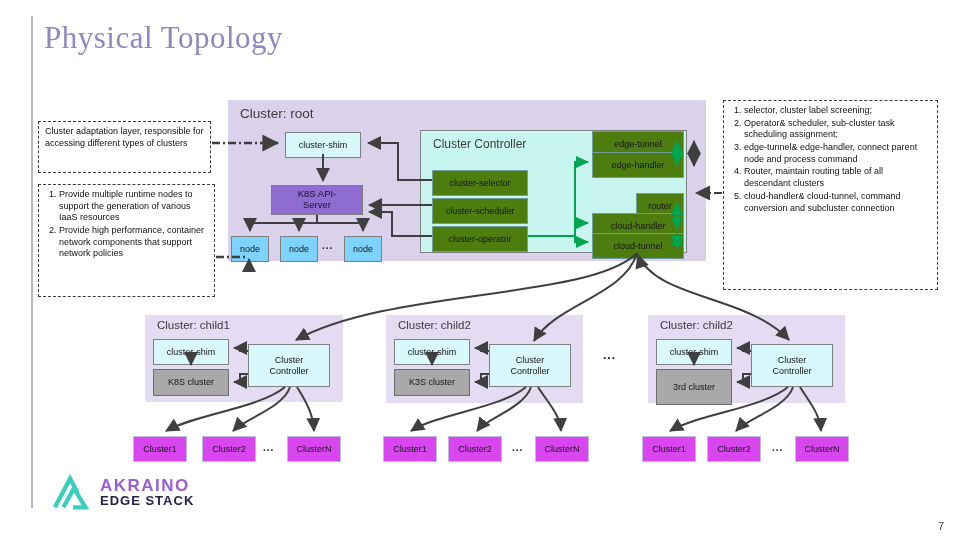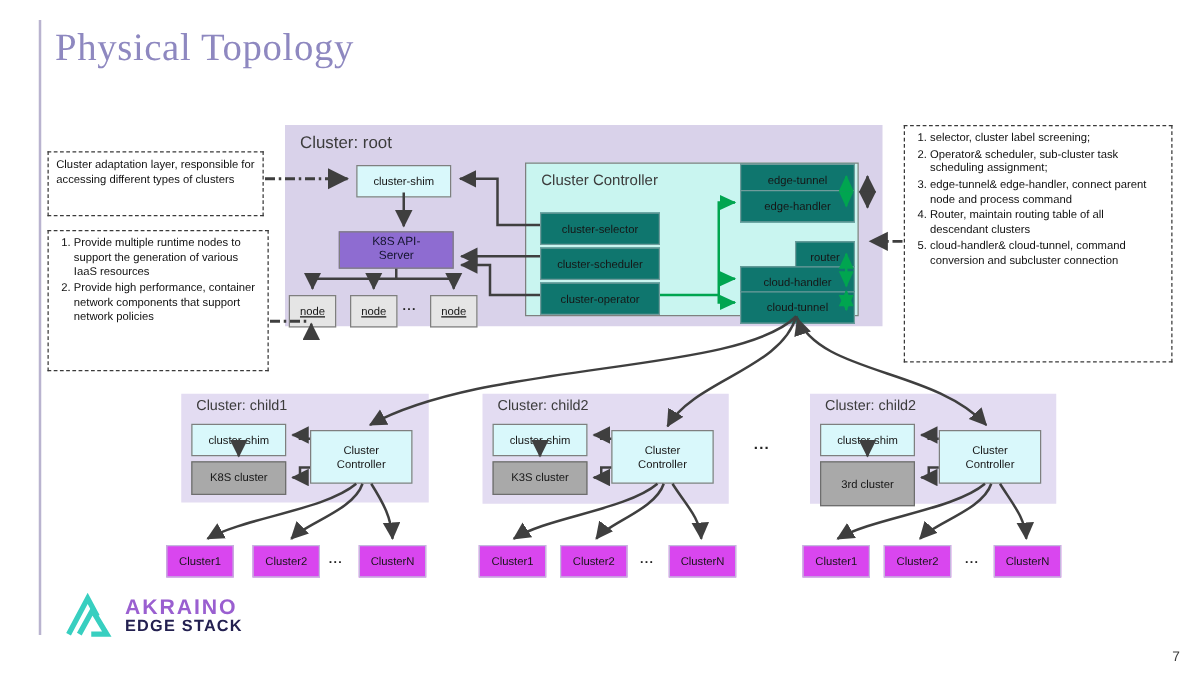--- a/index.html
+++ b/index.html
@@ -11,23 +11,23 @@
   #accent-line{left:31px;top:16px;width:2px;height:492px;background:#b9b3cf;}
   .panel{position:absolute;background:#d9d2ea;}
   .panel.child{background:#e3dcf2;}
   .panel-label{position:absolute;font-size:13.5px;color:#3c3c3c;}
   .panel-label.small{font-size:11.5px;}
   .box{position:absolute;border:1.4px solid #7f7f7f;display:flex;align-items:center;
        justify-content:center;text-align:center;font-size:9px;color:#161616;
        box-sizing:border-box;line-height:1.15;padding:12px;}
   .cyan-light{background:#d9f8fb;}
   .cyan{background:#c9f5f0;}
-  .cyan-inner{background:#0f766e;border-color:#6f9c9c;border-width:1.2px;}
+  .cyan-inner{background:#4d7c0f;border-color:#6f9c9c;border-width:1.2px;}
   .purple{background:#8e6cd1;color:#14142e;font-size:9.5px;}
-  .green{background:#e5e5e5;text-decoration:underline;}
+  .green{background:#7dd3fc;}
   .gray{background:#a9a9a9;border-color:#6e6e6e;}
   .leaf{background:#d946ef;border:1px solid #c2b9dc;font-size:9px;}
   .cc-root-label{position:absolute;font-size:12px;color:#3c3c3c;}
   .note{position:absolute;border:1.3px dashed #3a3a3a;font-size:9px;color:#101010;
         padding:4px 6px;box-sizing:border-box;background:#ffffff;line-height:1.3;}
   .note ol{margin:0;padding-left:14px;}
   .note li{margin-bottom:1px;}
   .note-title{font-weight:bold;color:#a31515;display:block;line-height:1.25;}
   .dots{position:absolute;font-size:10px;font-weight:bold;color:#222;letter-spacing:1px;}
   #connector-layer{position:absolute;left:0;top:0;pointer-events:none;}

